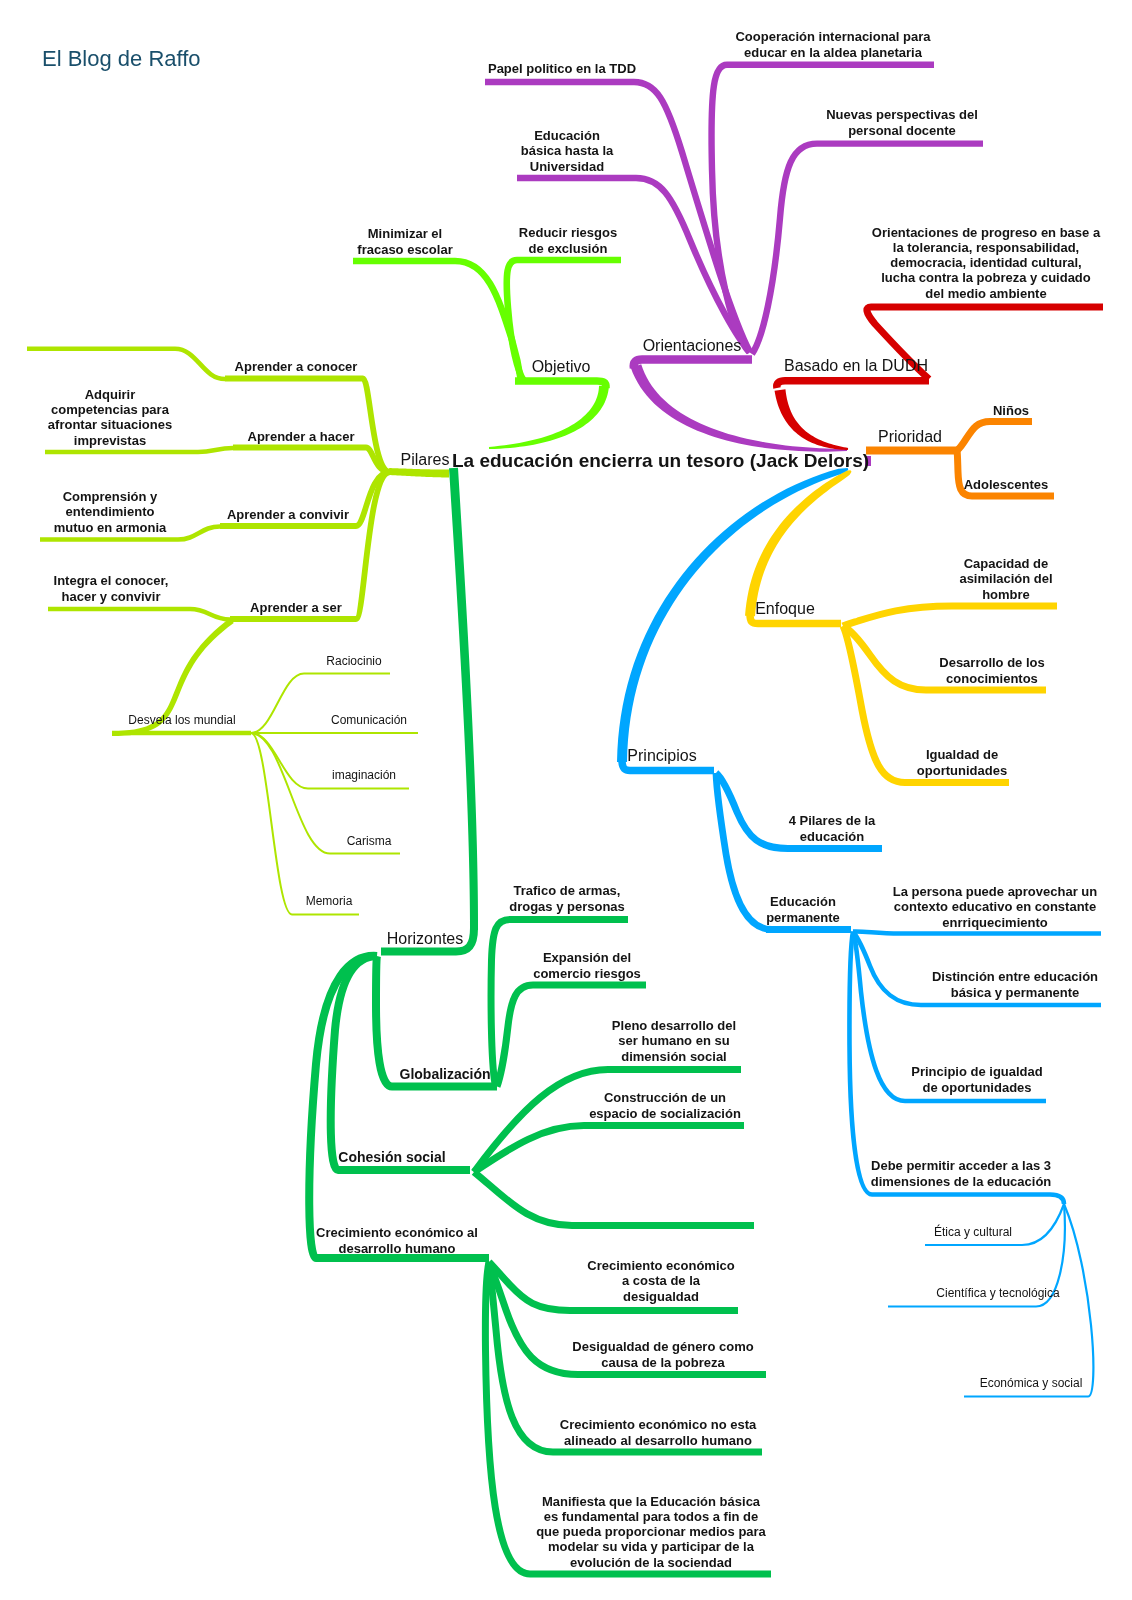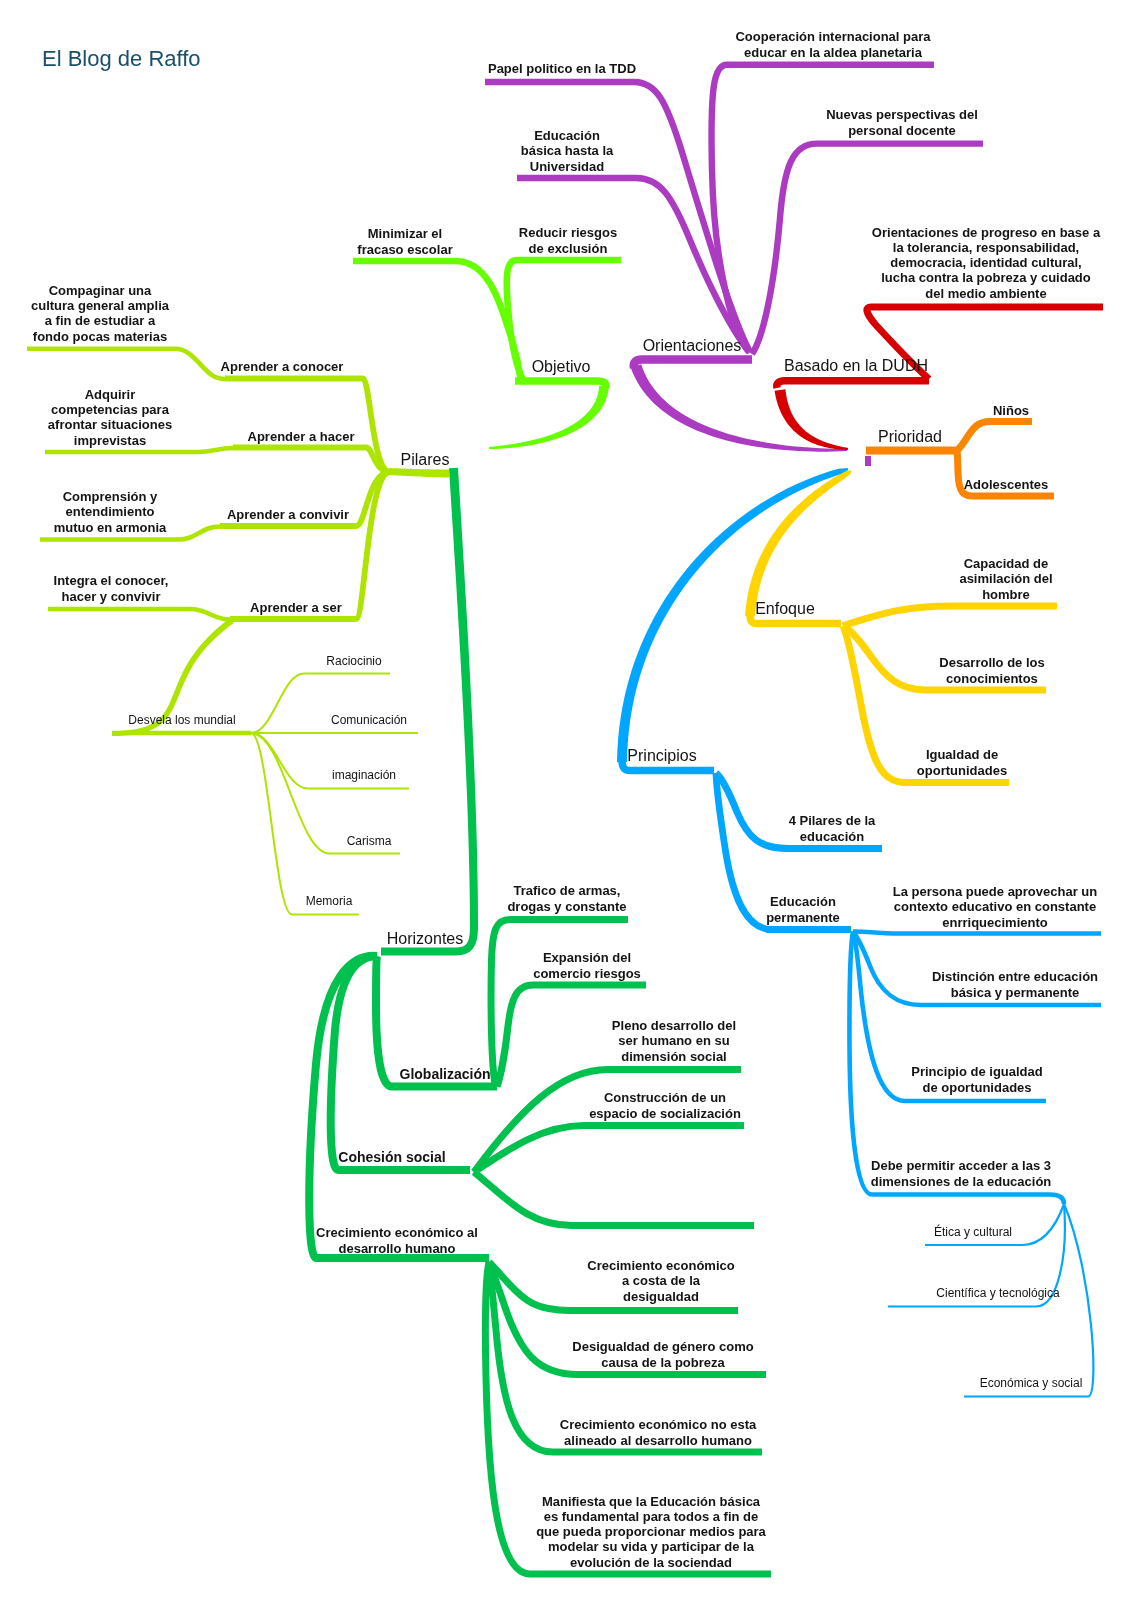--- a/index.html
+++ b/index.html
@@ -84,27 +84,24 @@
     <path d="M754.0 1225.5L572.0 1225.5 C528.0 1225.5 506.0 1198.0 474.0 1172.0" stroke="#00C04E" stroke-width="7.0" fill="none" stroke-linecap="butt" stroke-linejoin="round"></path>
     <path d="M316.0 1258.0L489.0 1258.0" stroke="#00C04E" stroke-width="8.0" fill="none" stroke-linecap="butt" stroke-linejoin="round"></path>
     <path d="M316.0 1258.0 C308.0 1258.0 306.0 1180.0 316.0 1064.0 C324.0 976.0 352.0 954.0 377.0 956.0" stroke="#00C04E" stroke-width="8.0" fill="none" stroke-linecap="butt" stroke-linejoin="round"></path>
     <path d="M738.0 1310.5L570.0 1310.5 C536.0 1310.5 524.0 1300.0 510.0 1285.0 C500.0 1274.0 493.0 1266.0 489.0 1262.0" stroke="#00C04E" stroke-width="7.0" fill="none" stroke-linecap="butt" stroke-linejoin="round"></path>
     <path d="M766.0 1374.5L578.0 1374.5 C536.0 1374.5 520.0 1350.0 506.0 1310.0 C498.0 1286.0 492.0 1270.0 489.0 1262.0" stroke="#00C04E" stroke-width="7.0" fill="none" stroke-linecap="butt" stroke-linejoin="round"></path>
     <path d="M762.0 1452.0L553.0 1452.0 C514.0 1452.0 502.0 1400.0 496.0 1330.0 C492.5 1294.0 490.5 1272.0 489.0 1262.0" stroke="#00C04E" stroke-width="7.0" fill="none" stroke-linecap="butt" stroke-linejoin="round"></path>
     <path d="M771.0 1574.0L530.0 1574.0 C495.0 1574.0 487.0 1470.0 485.5 1350.0 C485.0 1305.0 486.0 1275.0 489.0 1262.0" stroke="#00C04E" stroke-width="7.0" fill="none" stroke-linecap="butt" stroke-linejoin="round"></path>
   </svg>
 
   <div id="blog-title">El Blog de Raffo</div>
+  <div id="root-label">La educación encierra un tesoro (Jack Delors)</div>
 
   <div class="node lvl1" style="left:425px;bottom:1132px">Pilares</div>
-  <div class="node lvl2" style="left:282px;bottom:1226px">Aprender a conocer</div>
-  <div class="node lvl2" style="left:100px;bottom:1256px">Compaginar una
-cultura general amplia
-a fin de estudiar a
-fondo pocas materias</div>
+  <div class="node lvl2" style="left:296px;bottom:1226px">Aprender a conocer</div>
   <div class="node lvl2" style="left:301px;bottom:1156px">Aprender a hacer</div>
   <div class="node lvl2" style="left:110px;bottom:1152px">Adquirir
 competencias para
 afrontar situaciones
 imprevistas</div>
   <div class="node lvl2" style="left:288px;bottom:1078px">Aprender a convivir</div>
   <div class="node lvl2" style="left:110px;bottom:1065px">Comprensión y
 entendimiento
 mutuo en armonia</div>
   <div class="node lvl2" style="left:296px;bottom:985px">Aprender a ser</div>
@@ -159,21 +156,21 @@
 básica y permanente</div>
   <div class="node lvl2" style="left:977px;bottom:505px">Principio de igualdad
 de oportunidades</div>
   <div class="node lvl2" style="left:961px;bottom:411px">Debe permitir acceder a las 3
 dimensiones de la educación</div>
   <div class="node lvl3" style="left:973px;bottom:359px">Ética y cultural</div>
   <div class="node lvl3" style="left:998px;bottom:298px">Científica y tecnológica</div>
   <div class="node lvl3" style="left:1031px;bottom:208px">Económica y social</div>
   <div class="node lvl1" style="left:425px;bottom:653px">Horizontes</div>
   <div class="node lvl2" style="left:567px;bottom:686px">Trafico de armas,
-drogas y constante</div>
+drogas y personas</div>
   <div class="node lvl1b" style="left:445px;bottom:518px">Globalización</div>
   <div class="node lvl2" style="left:587px;bottom:619px">Expansión del
 comercio riesgos</div>
   <div class="node lvl1b" style="left:392px;bottom:435px">Cohesión social</div>
   <div class="node lvl2" style="left:674px;bottom:536px">Pleno desarrollo del
 ser humano en su
 dimensión social</div>
   <div class="node lvl2" style="left:665px;bottom:479px">Construcción de un
 espacio de socialización</div>
   <div class="node lvl2" style="left:397px;bottom:344px">Crecimiento económico al

